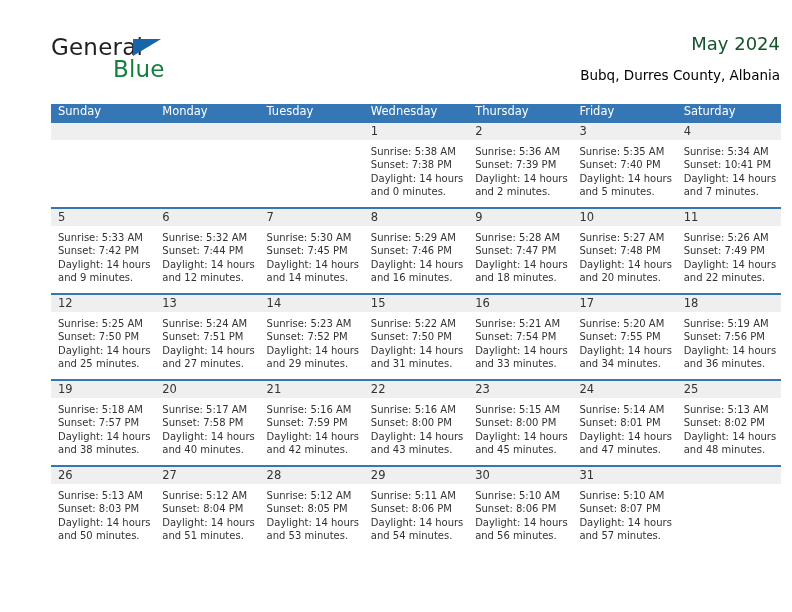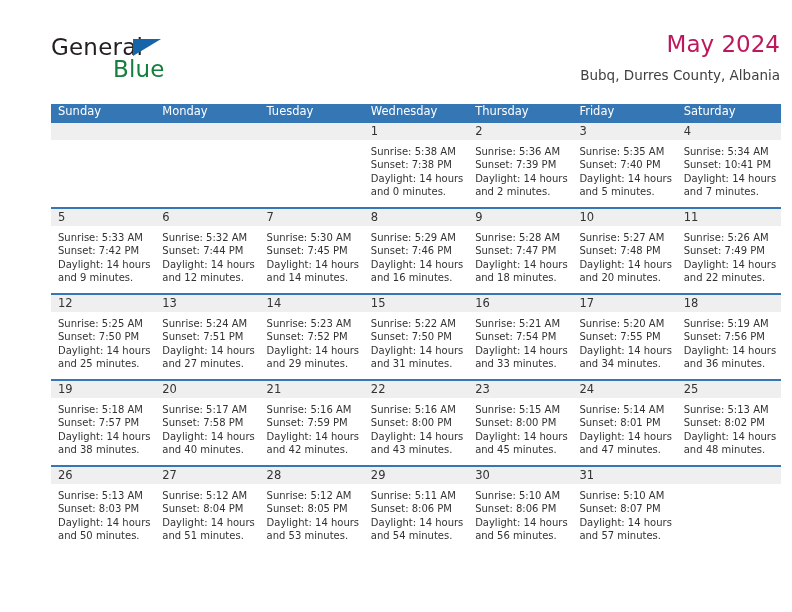--- a/index.html
+++ b/index.html
@@ -66,31 +66,31 @@
     font-weight: 400;
   }
 
   .title-block {
     position: absolute;
     right: 0;
     top: 0;
     text-align: right;
   }
   .cal-title {
-    font-size: 23px;
-    color: #be185d;
+    font-size: 18px;
+    color: #14532d;
     font-weight: 400;
     line-height: 32px;
     font-family: "DejaVu Sans", sans-serif;
     white-space: nowrap;
   }
   .cal-subtitle {
     margin-top: 7px;
     font-size: 13.5px;
-    color: #404040;
+    color: #000000;
     font-weight: 400;
     line-height: 17px;
     font-family: "DejaVu Sans", sans-serif;
     white-space: nowrap;
   }
 
   
   .calendar {
     position: absolute;
     left: 31px;

